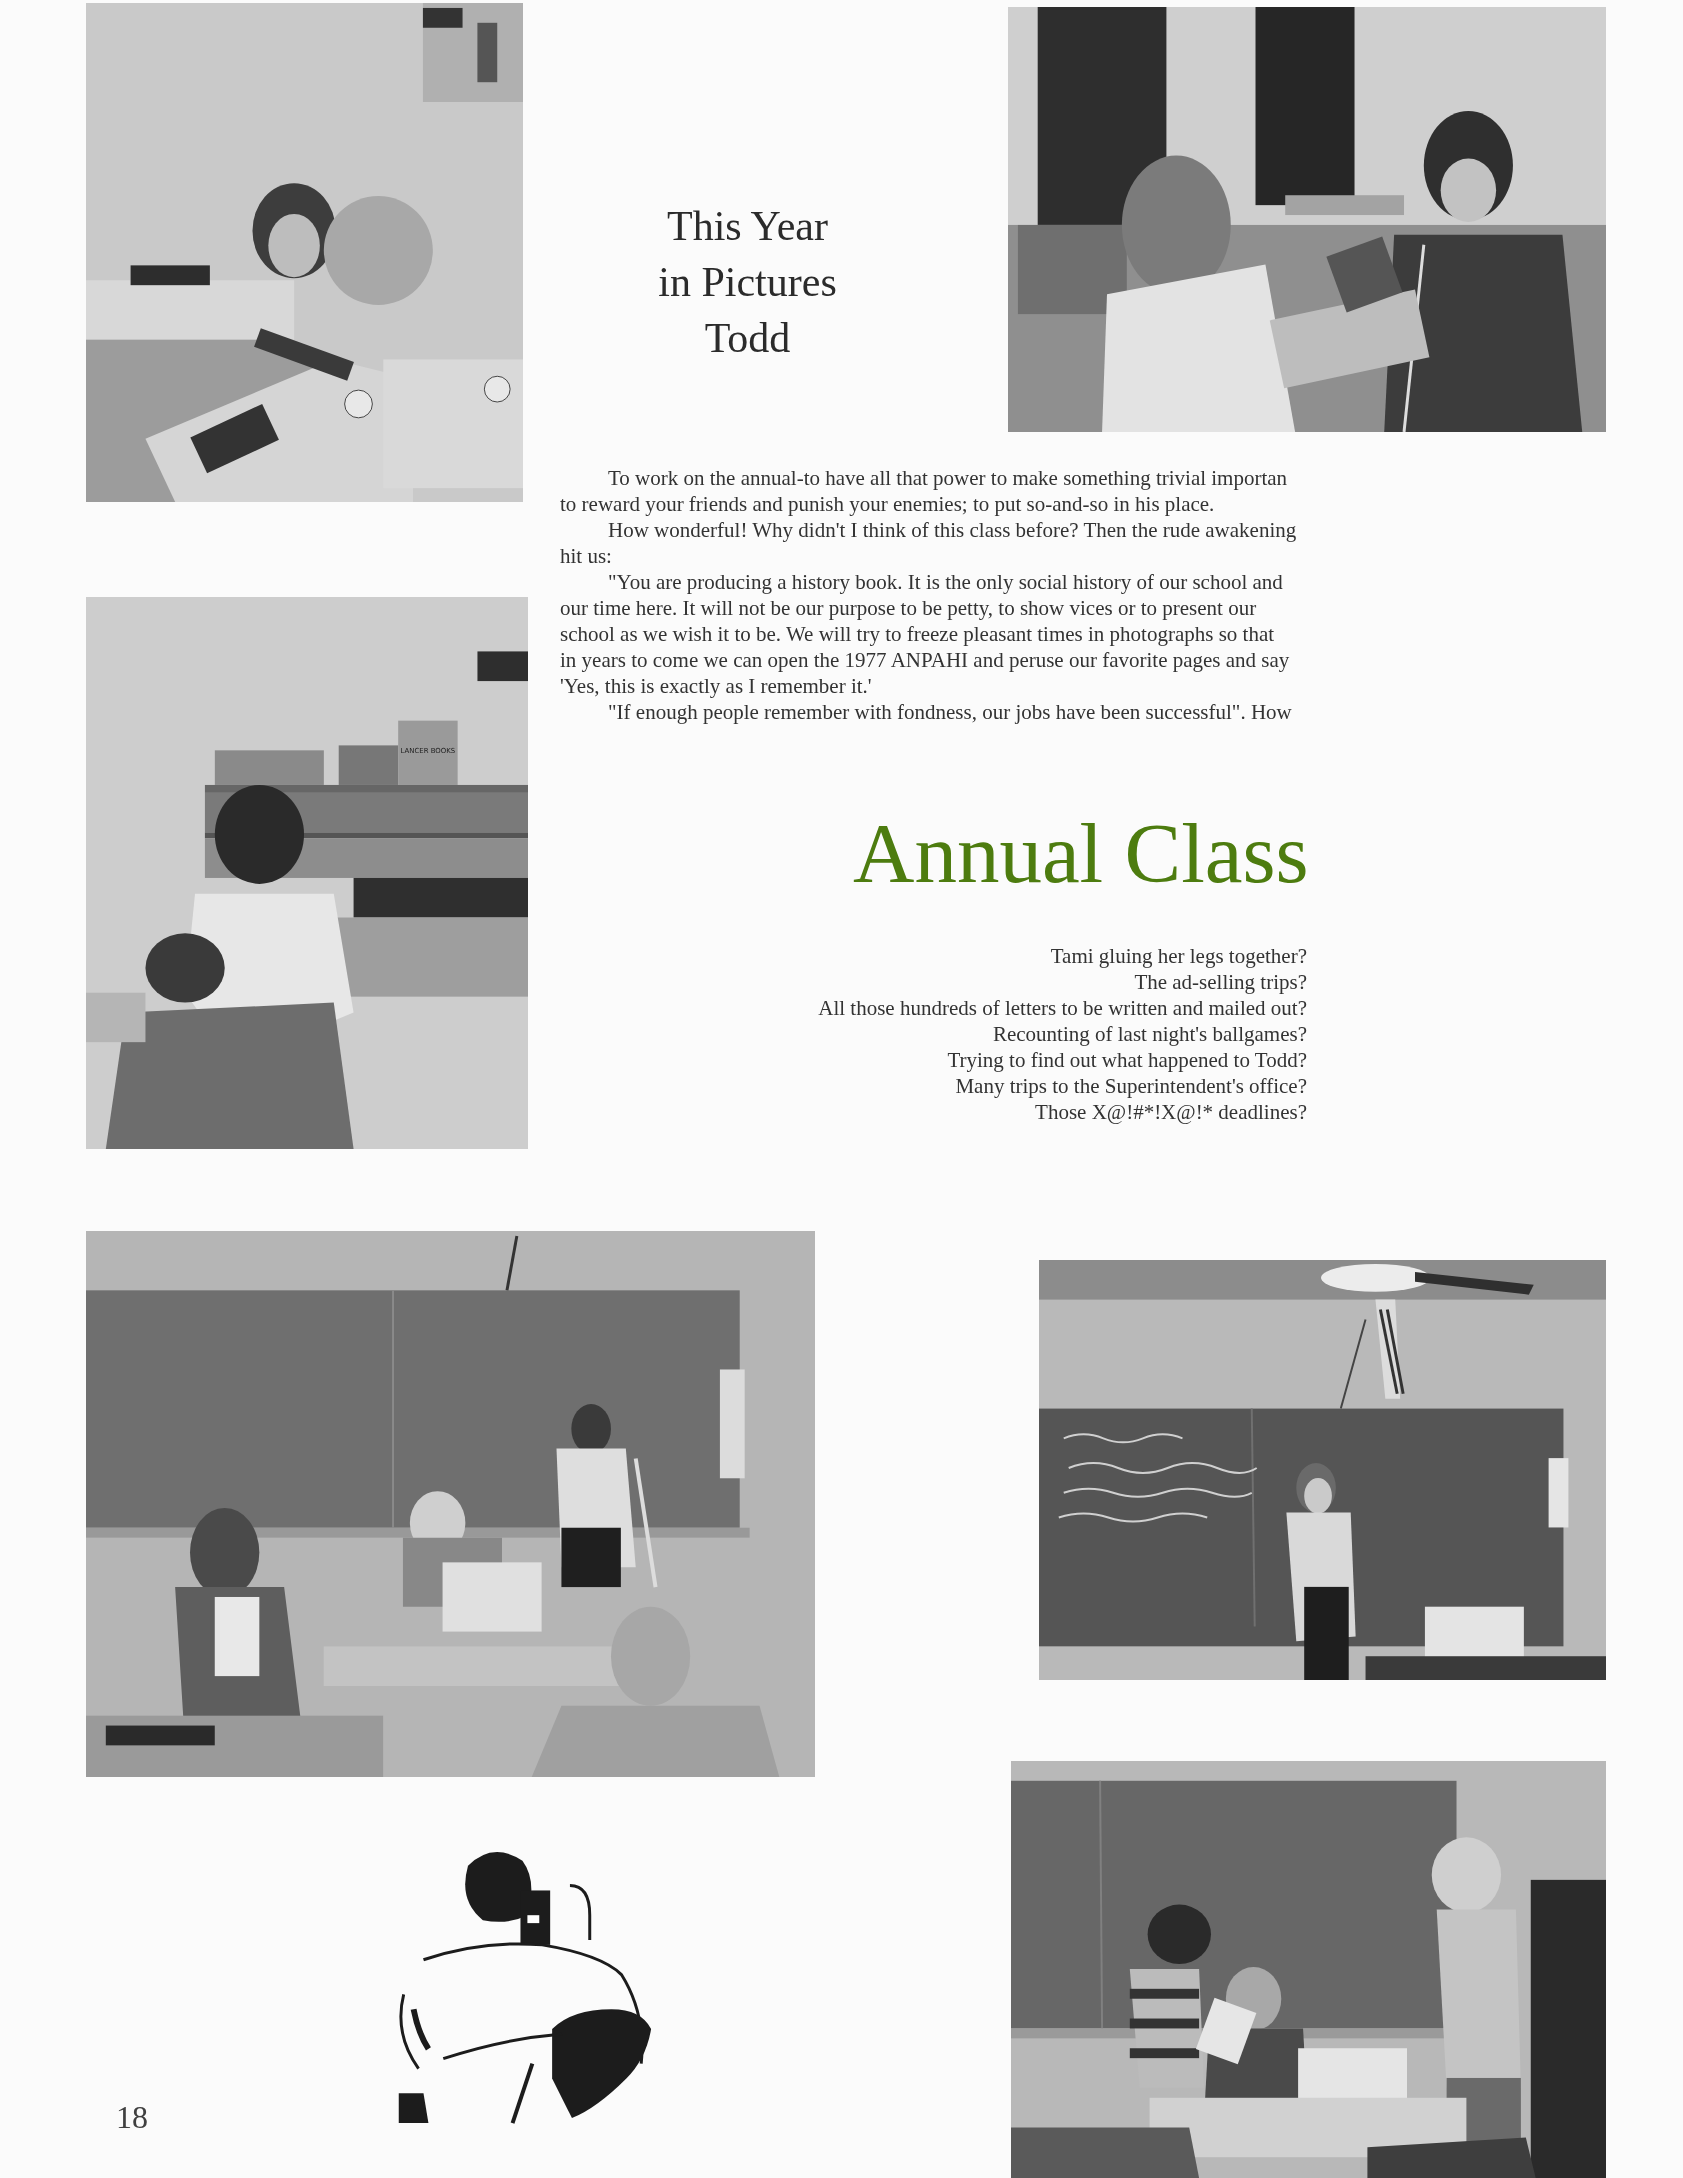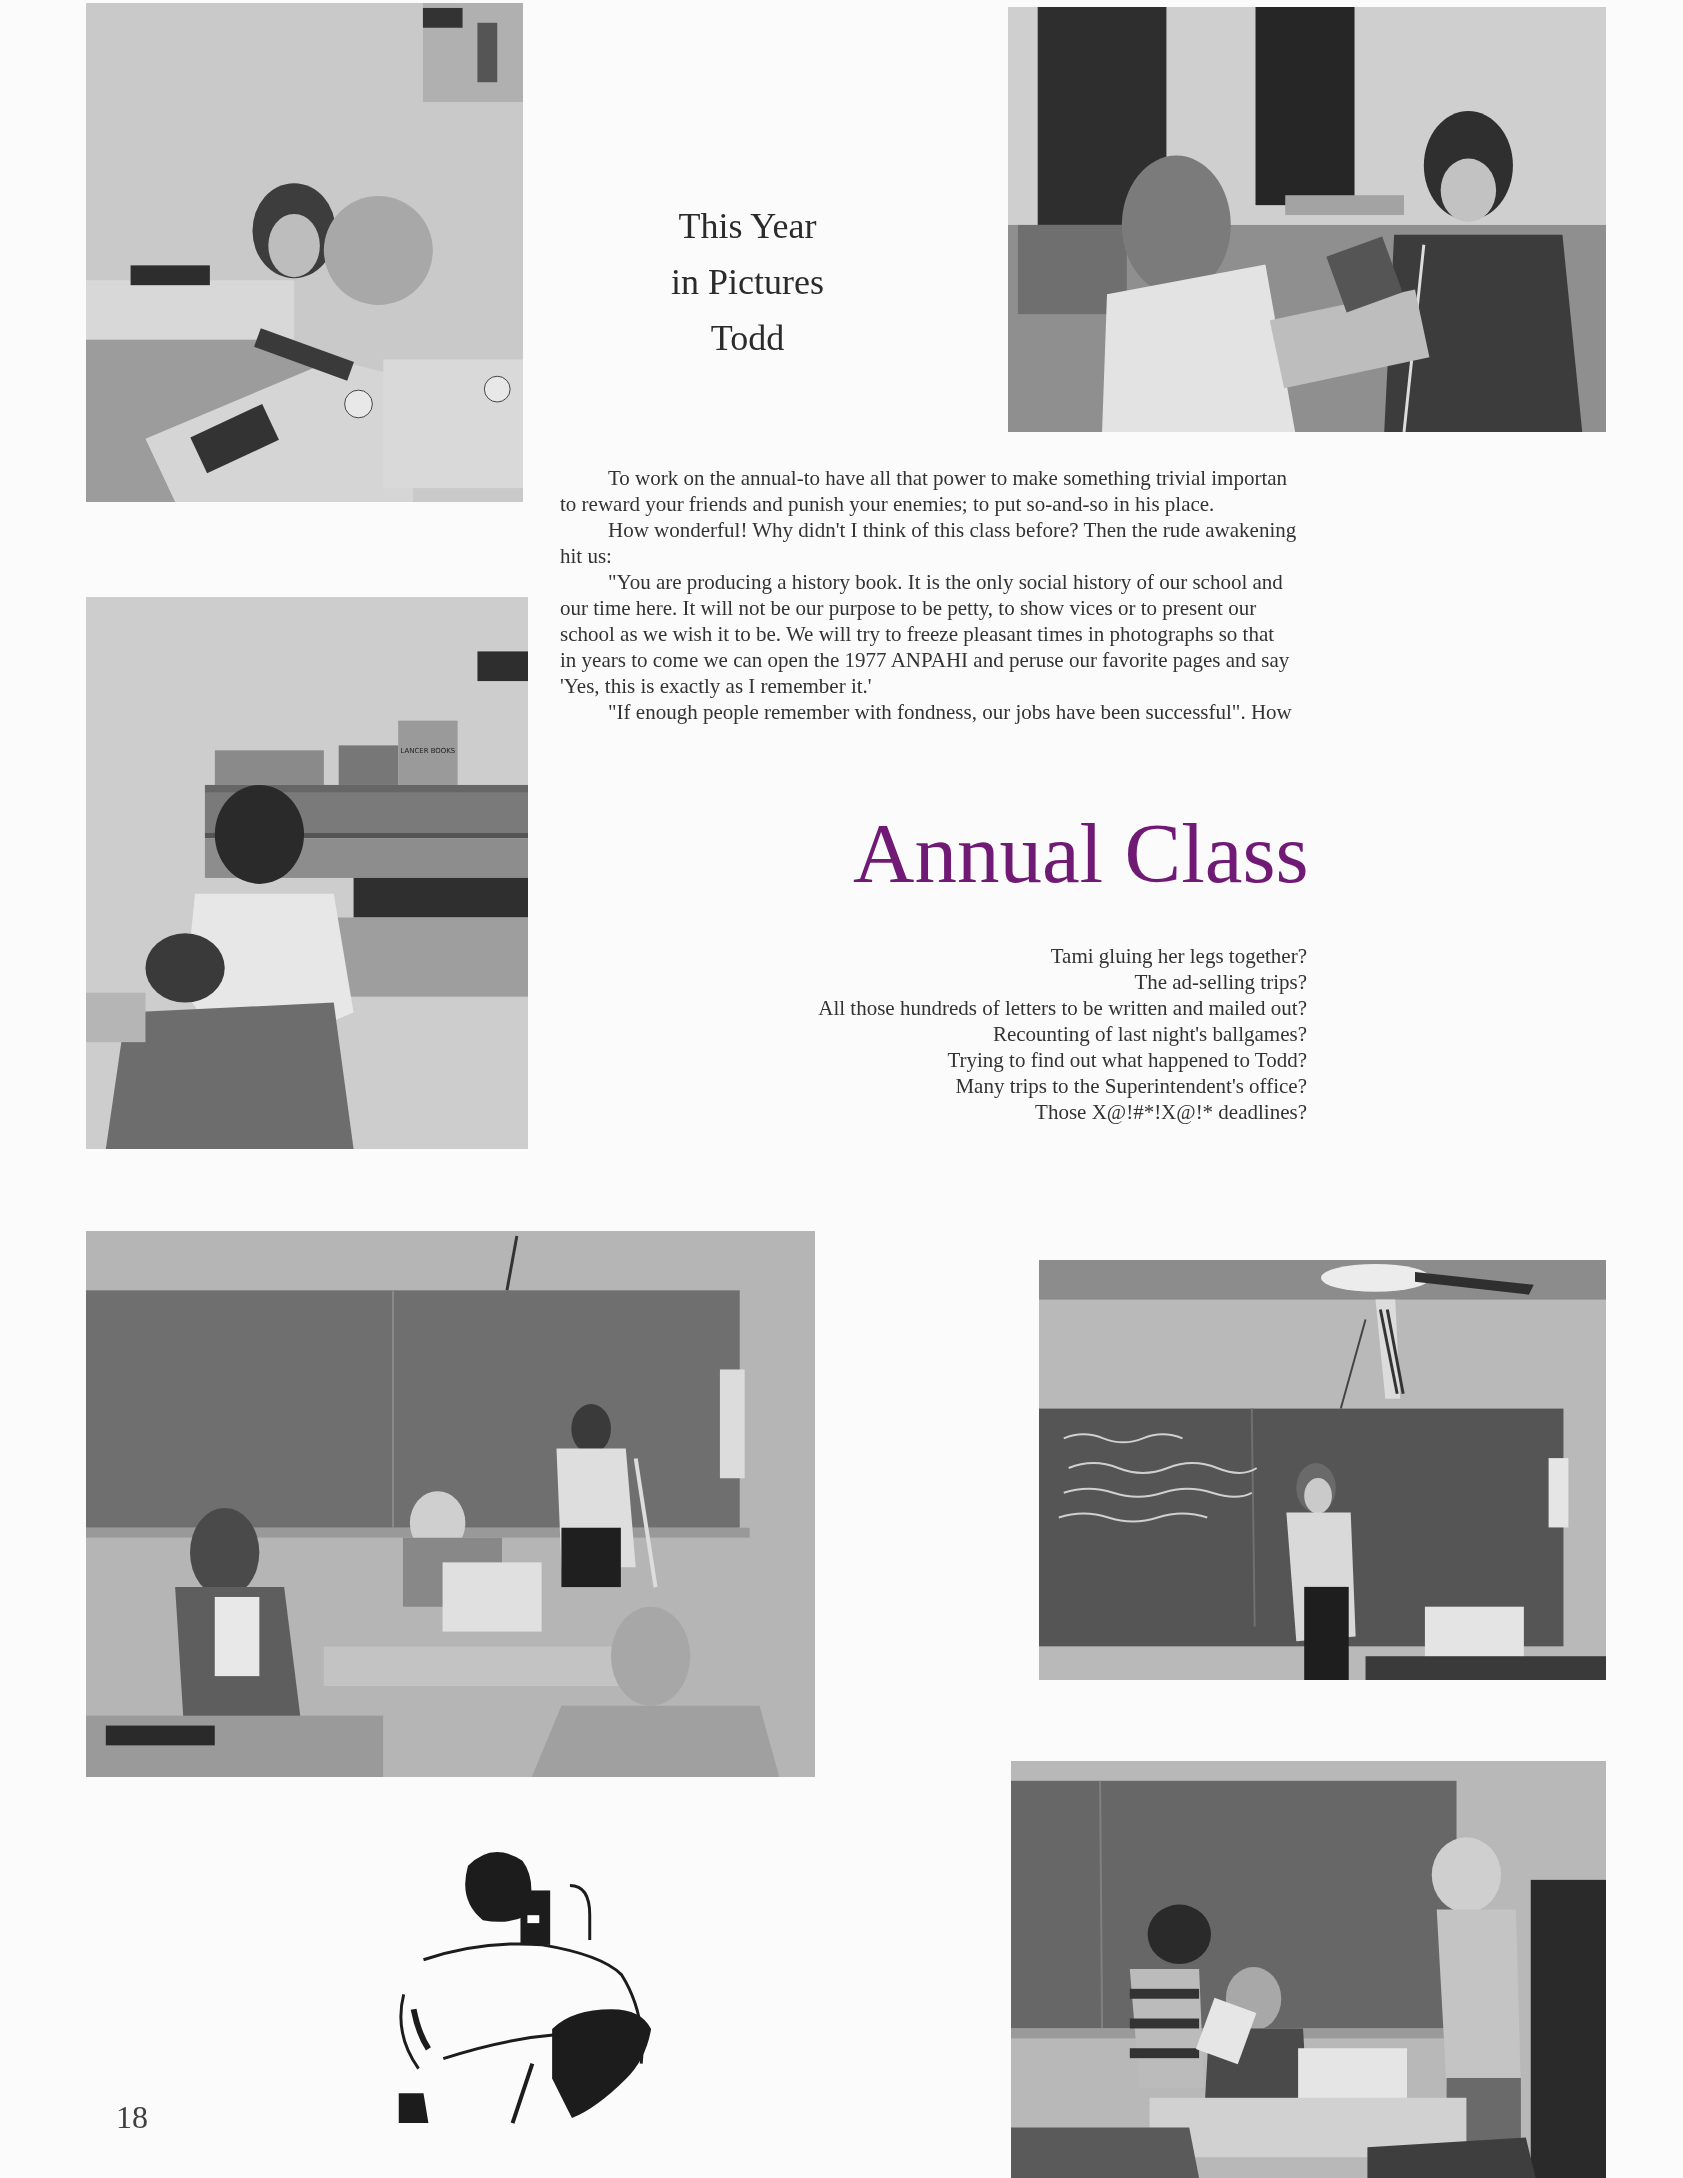--- a/index.html
+++ b/index.html
@@ -10,32 +10,32 @@
       color: #2a2a2a;
     }
     .photo {
       position: absolute; overflow: hidden;
       background: #8a8a8a;
       margin-left: 11px;
     }
     .photo svg { width: 100%; height: 100%; display: block; }
     .title-block {
       position: absolute; left: 594px; top: 198px; width: 307px;
-      text-align: center; font-size: 36px; line-height: 56px; color: #2b2b2b;
+      text-align: center; font-size: 42px; line-height: 56px; color: #2b2b2b;
     }
     .title-block div { white-space: nowrap; }
     .intro {
       position: absolute; left: 560px; top: 465px; width: 1040px;
       font-size: 21px; line-height: 26px; color: #333;
     }
     .intro p { margin: 0; white-space: nowrap; }
     .intro p.indent { text-indent: 48px; }
     .heading {
       position: absolute; left: 853px; top: 804px;
-      font-size: 85px; line-height: 99px; color: #701a75; white-space: nowrap;
+      font-size: 85px; line-height: 99px; color: #4d7c0f; white-space: nowrap;
     }
     .questions {
       position: absolute; left: 555px; top: 943px; width: 752px;
       font-size: 21px; line-height: 26px; color: #333; text-align: right;
     }
     .questions div { white-space: nowrap; }
     .page-number {
       position: absolute; left: 116px; top: 2099px; font-size: 32px; color: #404040;
     }
     .drawing { position: absolute; left: 374px; top: 1836px; width: 287px; height: 292px; }

